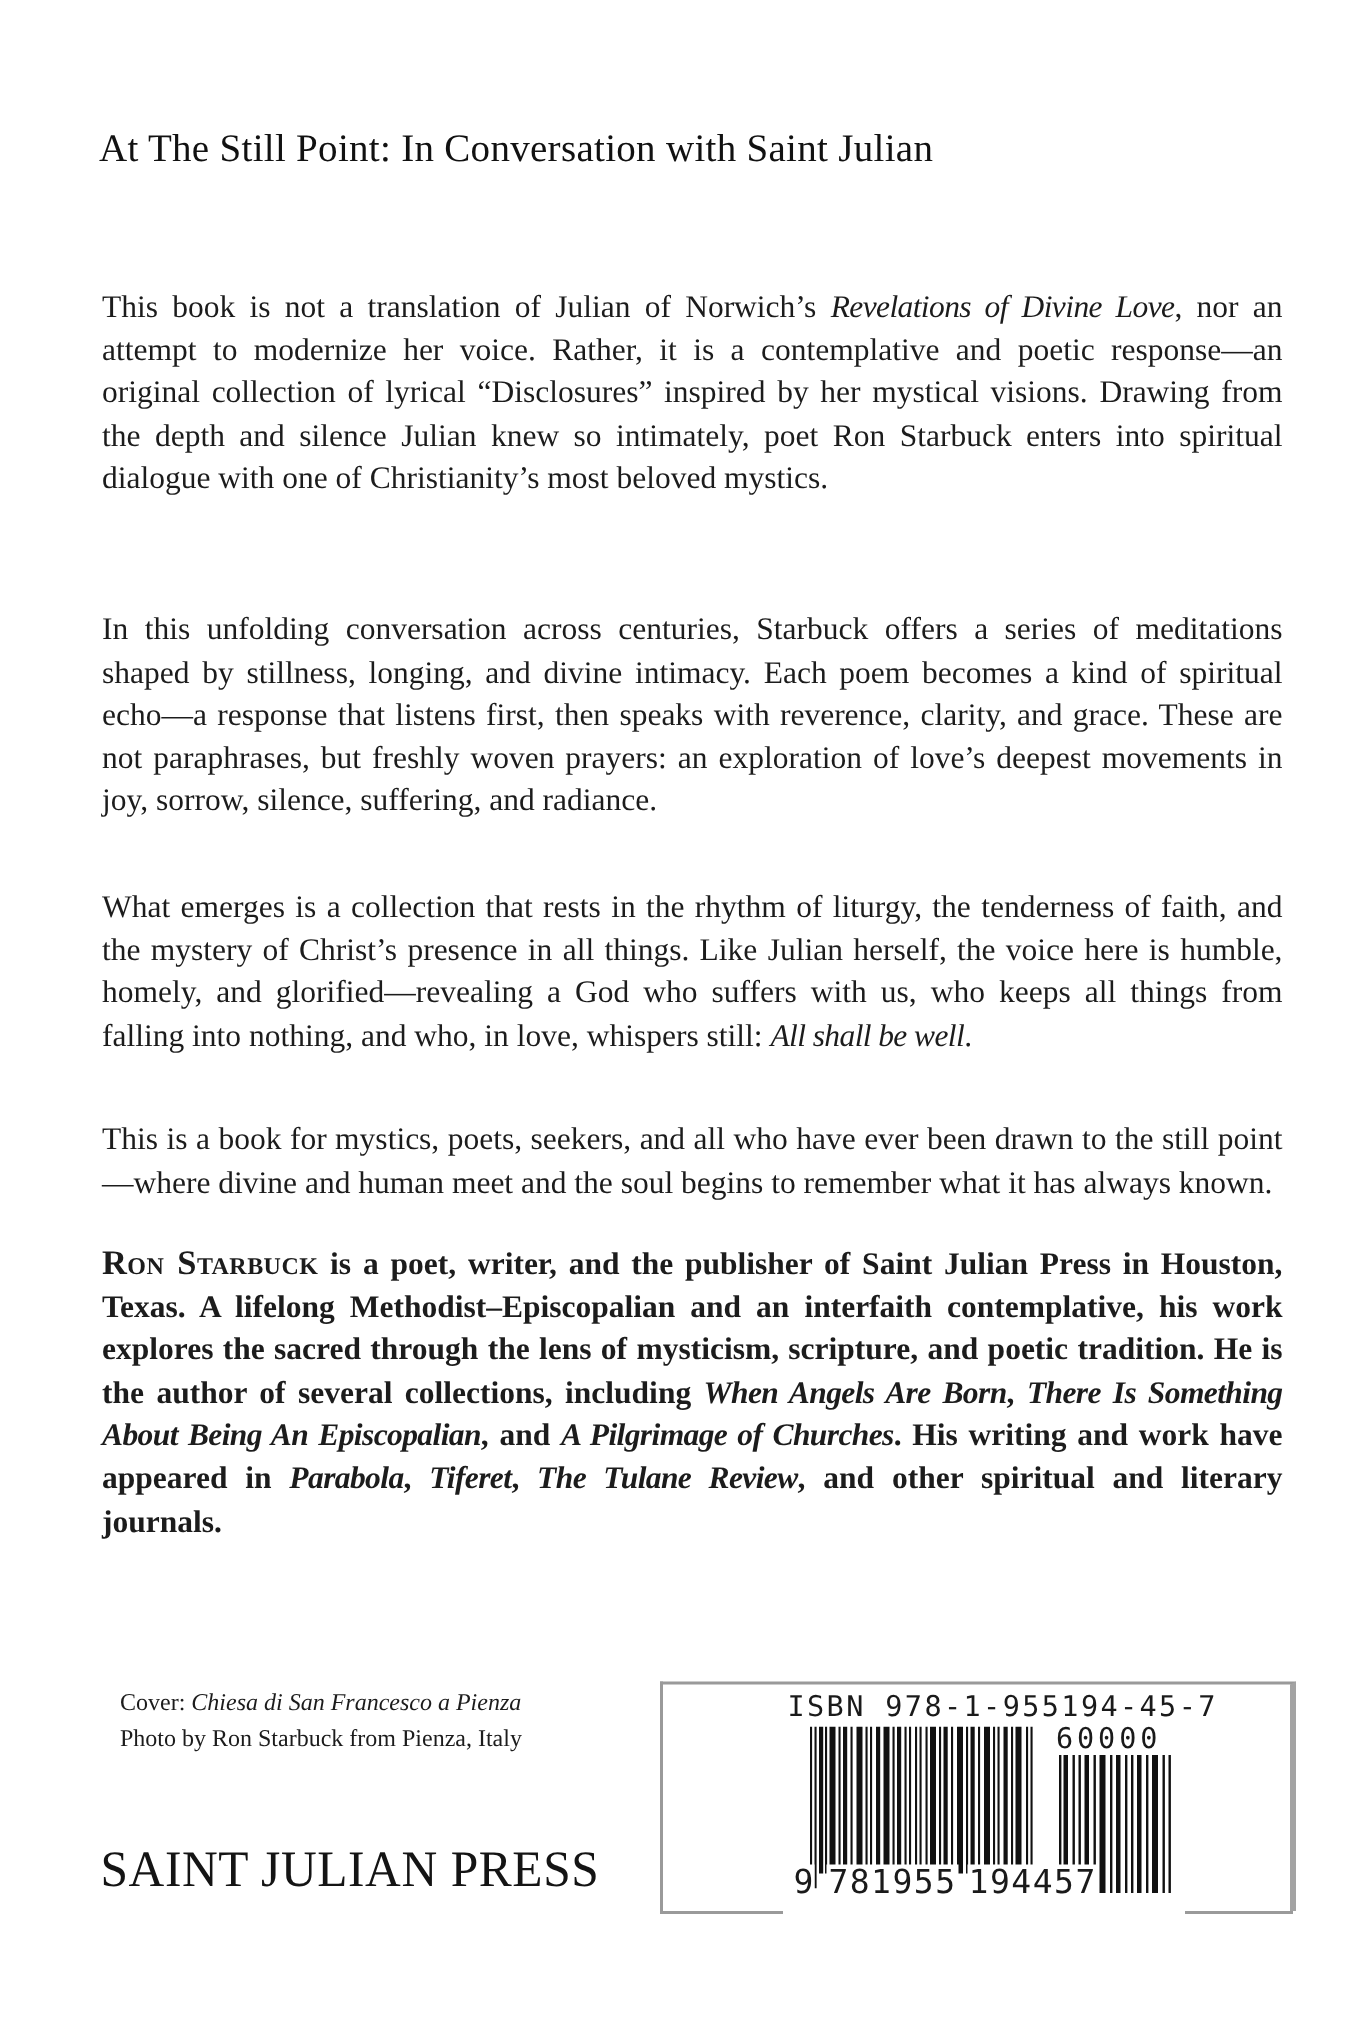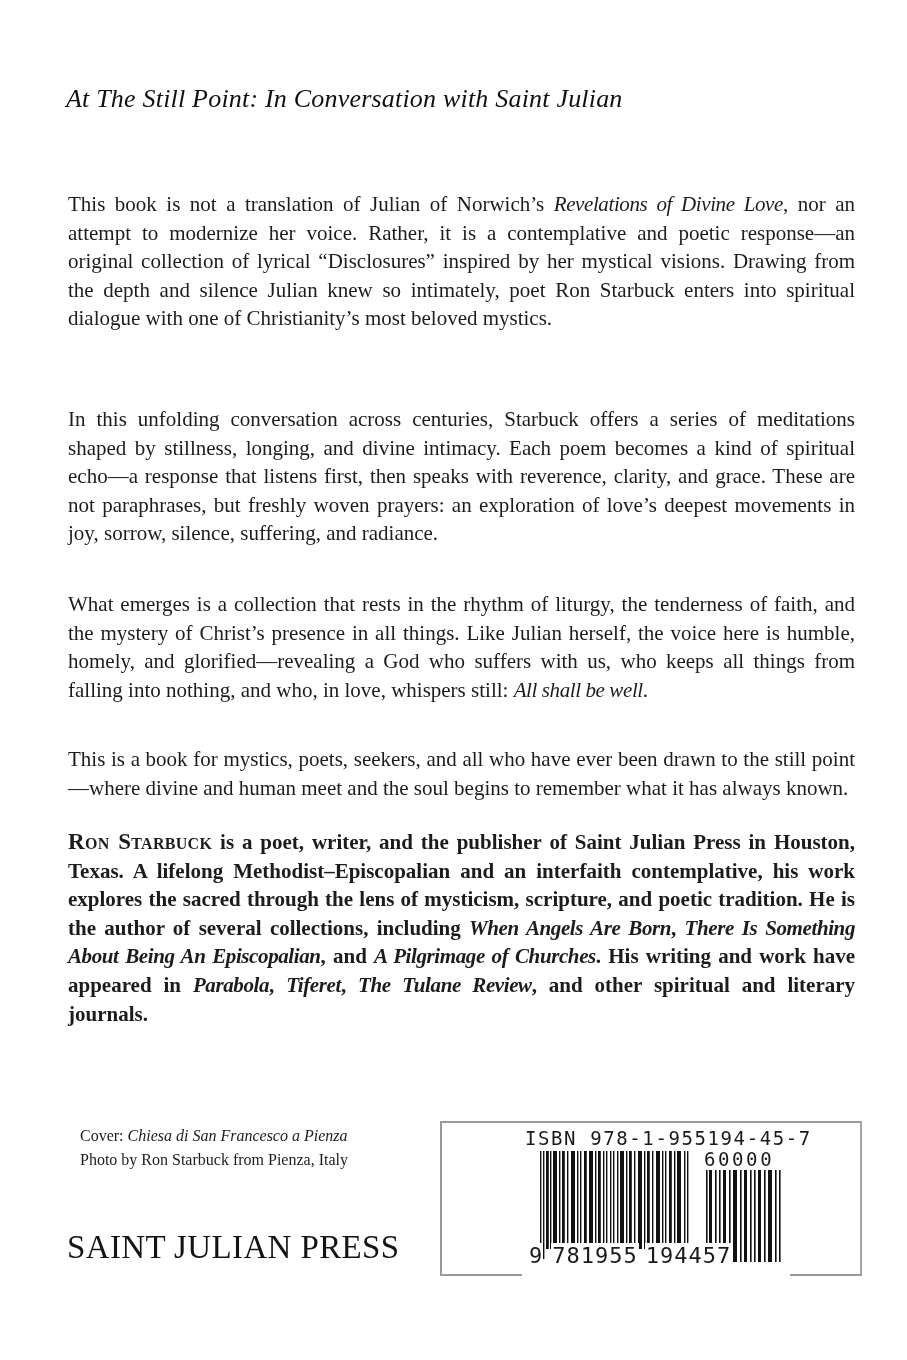--- a/index.html
+++ b/index.html
@@ -13,21 +13,20 @@
       position: relative;
       overflow: hidden;
       color: #1a1a1a;
       font-family: "Liberation Serif", "DejaVu Serif", serif;
     }
     .title {
       position: absolute;
       left: 66px;
       top: 84px;
       font-size: 26px;
-      font-style: italic;
       letter-spacing: 0.2px;
       color: #111;
       white-space: nowrap;
     }
     .body-text {
       position: absolute;
       left: 68px;
       width: 787px;
       font-size: 21px;
       line-height: 28.6px;
@@ -74,21 +73,21 @@
     }
     
     .barcode-box {
       position: absolute;
       left: 440px;
       top: 1121px;
       width: 418px;
       height: 151px;
       border-top: 2px solid #9a9a9a;
       border-left: 2px solid #9a9a9a;
-      border-right: 2px solid #a3a3a3;
+      border-right: 4px solid #a3a3a3;
     }
     .barcode-box .bottom-left {
       position: absolute;
       left: -2px;
       bottom: -2px;
       width: 82px;
       height: 0;
       border-bottom: 2px solid #9a9a9a;
     }
     .barcode-box .bottom-right {

